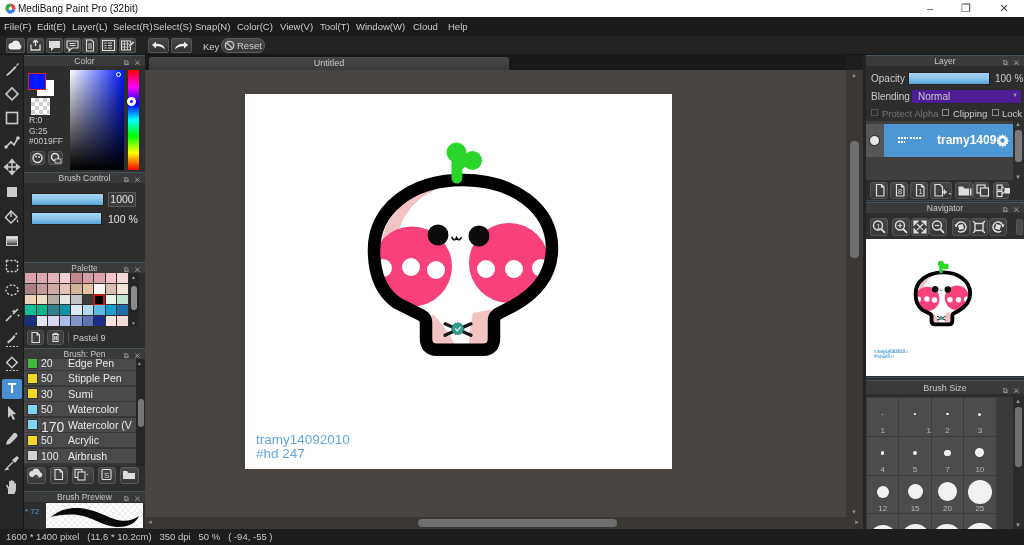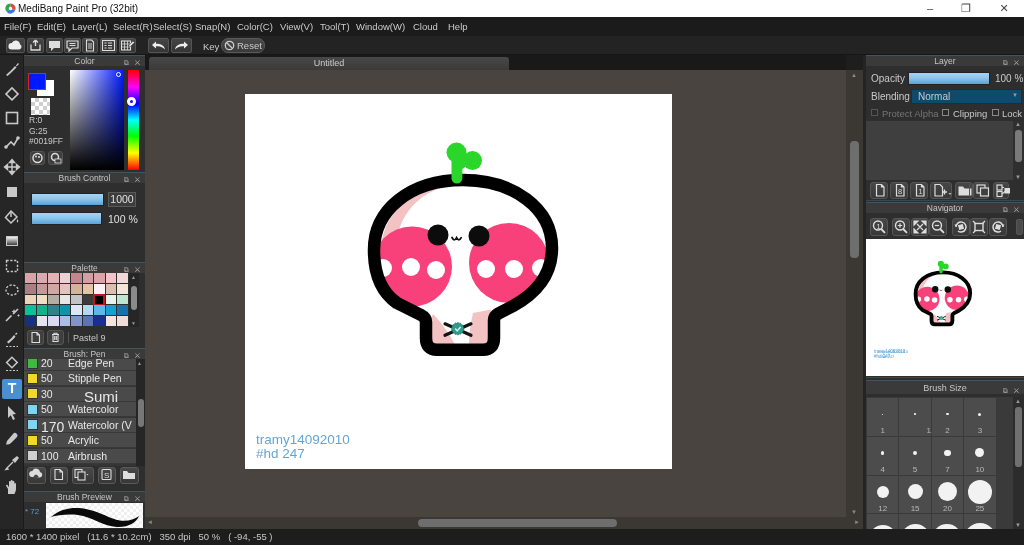--- a/index.html
+++ b/index.html
@@ -351,21 +351,21 @@
        <div style="position:absolute;left:44px;top:-2px;font-size:10.5px;color:#e8e8e8;white-space:nowrap;">Edge Pen</div>
      </div>
      <div style="position:absolute;left:0;top:12.2px;width:112px;height:15.3px;background:#4a4a4a;border-bottom:1px solid #383838;">
        <div style="position:absolute;left:3px;top:1.8000000000000007px;width:11px;height:11px;background:#f0d929;border:1px solid #333;"></div>
        <div style="position:absolute;left:17px;top:1.3000000000000007px;font-size:10.5px;color:#e8e8e8;">50</div>
        <div style="position:absolute;left:44px;top:1.3000000000000007px;font-size:10.5px;color:#e8e8e8;white-space:nowrap;">Stipple Pen</div>
      </div>
      <div style="position:absolute;left:0;top:27.7px;width:112px;height:15.3px;background:#4a4a4a;border-bottom:1px solid #383838;">
        <div style="position:absolute;left:3px;top:1.8000000000000007px;width:11px;height:11px;background:#f0d929;border:1px solid #333;"></div>
        <div style="position:absolute;left:17px;top:1.3000000000000007px;font-size:10.5px;color:#e8e8e8;">30</div>
-       <div style="position:absolute;left:60px;top:1.3000000000000007px;font-size:15px;color:#e8e8e8;white-space:nowrap;">Sumi</div>
+       <div style="position:absolute;left:44px;top:1.3000000000000007px;font-size:11px;color:#e8e8e8;white-space:nowrap;">Sumi</div>
      </div>
      <div style="position:absolute;left:0;top:43.2px;width:112px;height:15.3px;background:#4a4a4a;border-bottom:1px solid #383838;">
        <div style="position:absolute;left:3px;top:1.8000000000000007px;width:11px;height:11px;background:#7fd4ef;border:1px solid #333;"></div>
        <div style="position:absolute;left:17px;top:1.3000000000000007px;font-size:10.5px;color:#e8e8e8;">50</div>
        <div style="position:absolute;left:44px;top:1.3000000000000007px;font-size:10.5px;color:#e8e8e8;white-space:nowrap;text-align:right;">Watercolor</div>
      </div>
      <div style="position:absolute;left:0;top:58.7px;width:112px;height:15.3px;background:#4a4a4a;border-bottom:1px solid #383838;">
        <div style="position:absolute;left:3px;top:1.8000000000000007px;width:11px;height:11px;background:#7fd4ef;border:1px solid #333;"></div>
        <div style="position:absolute;left:17px;top:1.3000000000000007px;font-size:14px;color:#e8e8e8;">170</div>
        <div style="position:absolute;left:44px;top:1.3000000000000007px;font-size:10.5px;color:#e8e8e8;white-space:nowrap;">Watercolor (V</div>
@@ -477,31 +477,44 @@
  <div style="position:absolute;left:2px;top:2px;font-size:6px;color:#8a8a8a;">◄</div>
  <div style="position:absolute;right:3px;top:2px;font-size:6px;color:#8a8a8a;">►</div>
   </div>
 
 <div class="abs" id="rightpanels">
     <div class="phead" style="top:0px;">Layer<span class="pbtns">⧉ ✕</span></div>
 <div class="abs" style="left:5px;top:18px;font-size:10px;color:#c9c9c9;">Opacity</div>
 <div class="slider" style="left:42px;top:17px;width:82px;"></div>
 <div class="abs" style="left:129px;top:18px;font-size:10px;color:#c9c9c9;">100 %</div>
 <div class="abs" style="left:5px;top:36px;font-size:10px;color:#c9c9c9;">Blending</div>
-<div class="abs" style="left:45px;top:34px;width:111px;height:15px;background:#0c4a6e;border:1px solid #2a2a2a;">
+<div class="abs" style="left:45px;top:34px;width:111px;height:15px;background:#4c1d95;border:1px solid #2a2a2a;">
       <span style="position:absolute;left:6px;top:1px;font-size:10px;color:#c9c9c9;">Normal</span>
       <span style="position:absolute;right:3px;top:2px;font-size:6px;color:#999;">▼</span>
     </div>
 <div class="chk" style="left:5px;top:54px;border-color:#555;"></div>
 <div class="abs" style="left:16px;top:53px;font-size:9.5px;color:#757575;">Protect Alpha</div>
 <div class="chk" style="left:76px;top:54px;"></div>
 <div class="abs" style="left:87px;top:53px;font-size:9.5px;color:#c9c9c9;">Clipping</div>
 <div class="chk" style="left:126px;top:54px;"></div>
 <div class="abs" style="left:136px;top:53px;font-size:9.5px;color:#c9c9c9;">Lock</div>
 <div class="abs" style="left:0;top:66px;width:158px;height:59px;background:#3f3f3f;">
+  <div style="position:absolute;left:0;top:3px;width:147px;height:33px;background:#565656;">
+    <div style="position:absolute;left:18px;top:0;width:129px;height:33px;background:#4d97d4;"></div>
+    <div style="position:absolute;left:4px;top:12px;width:9px;height:9px;border-radius:50%;background:#e8e8e8;box-shadow:0 0 0 1px #333;"></div>
+    <svg style="position:absolute;left:30px;top:10px;" width="28" height="13" viewBox="0 0 28 13">
+          <rect width="28" height="13" fill="#4d97d4"></rect>
+          <path d="M2,4 h10 M14,4 h11 M2,8 h7" stroke="#fff" stroke-width="2" stroke-dasharray="2,1"></path>
+        </svg>
+    <div style="position:absolute;left:71px;top:9px;font-size:12px;font-weight:bold;color:#fff;white-space:nowrap;overflow:hidden;width:76px;">tramy1409</div>
+    <svg style="position:absolute;left:128px;top:8px;" width="17" height="17" viewBox="0 0 17 17">
+          <path d="M8.5,2 l1,2 2,-0.8 0.4,2.2 2.2,0.4 -0.8,2 2,1 -2,1 0.8,2 -2.2,0.4 -0.4,2.2 -2,-0.8 -1,2 -1,-2 -2,0.8 -0.4,-2.2 -2.2,-0.4 0.8,-2 -2,-1 2,-1 -0.8,-2 2.2,-0.4 0.4,-2.2 2,0.8 z" fill="#fff"></path>
+          <circle cx="8.5" cy="8.5" r="2.2" fill="#4d97d4"></circle>
+        </svg>
+  </div>
   <div style="position:absolute;left:147px;top:0;width:11px;height:59px;background:#2f2f2f;">
     <div style="position:absolute;top:0px;left:2px;font-size:6px;color:#999;">▲</div>
     <div style="position:absolute;top:9px;left:2px;width:7px;height:32px;background:#7a7a7a;border-radius:3px;"></div>
     <div style="position:absolute;bottom:0px;left:2px;font-size:6px;color:#999;">▼</div>
   </div>
 </div>
 <div class="abs" style="left:4px;top:127px;width:18px;height:17px;background:linear-gradient(#464646,#383838);border:1px solid #565656;border-radius:3px;">
       <svg width="18" height="15" viewBox="0 0 18 15">
         <path d="M5.5,1.5 h5 l2.5,2.5 v9 h-7.5 z M10.5,1.5 v2.5 h2.5" fill="none" stroke="#ddd" stroke-width="1.2"></path>
       </svg>

